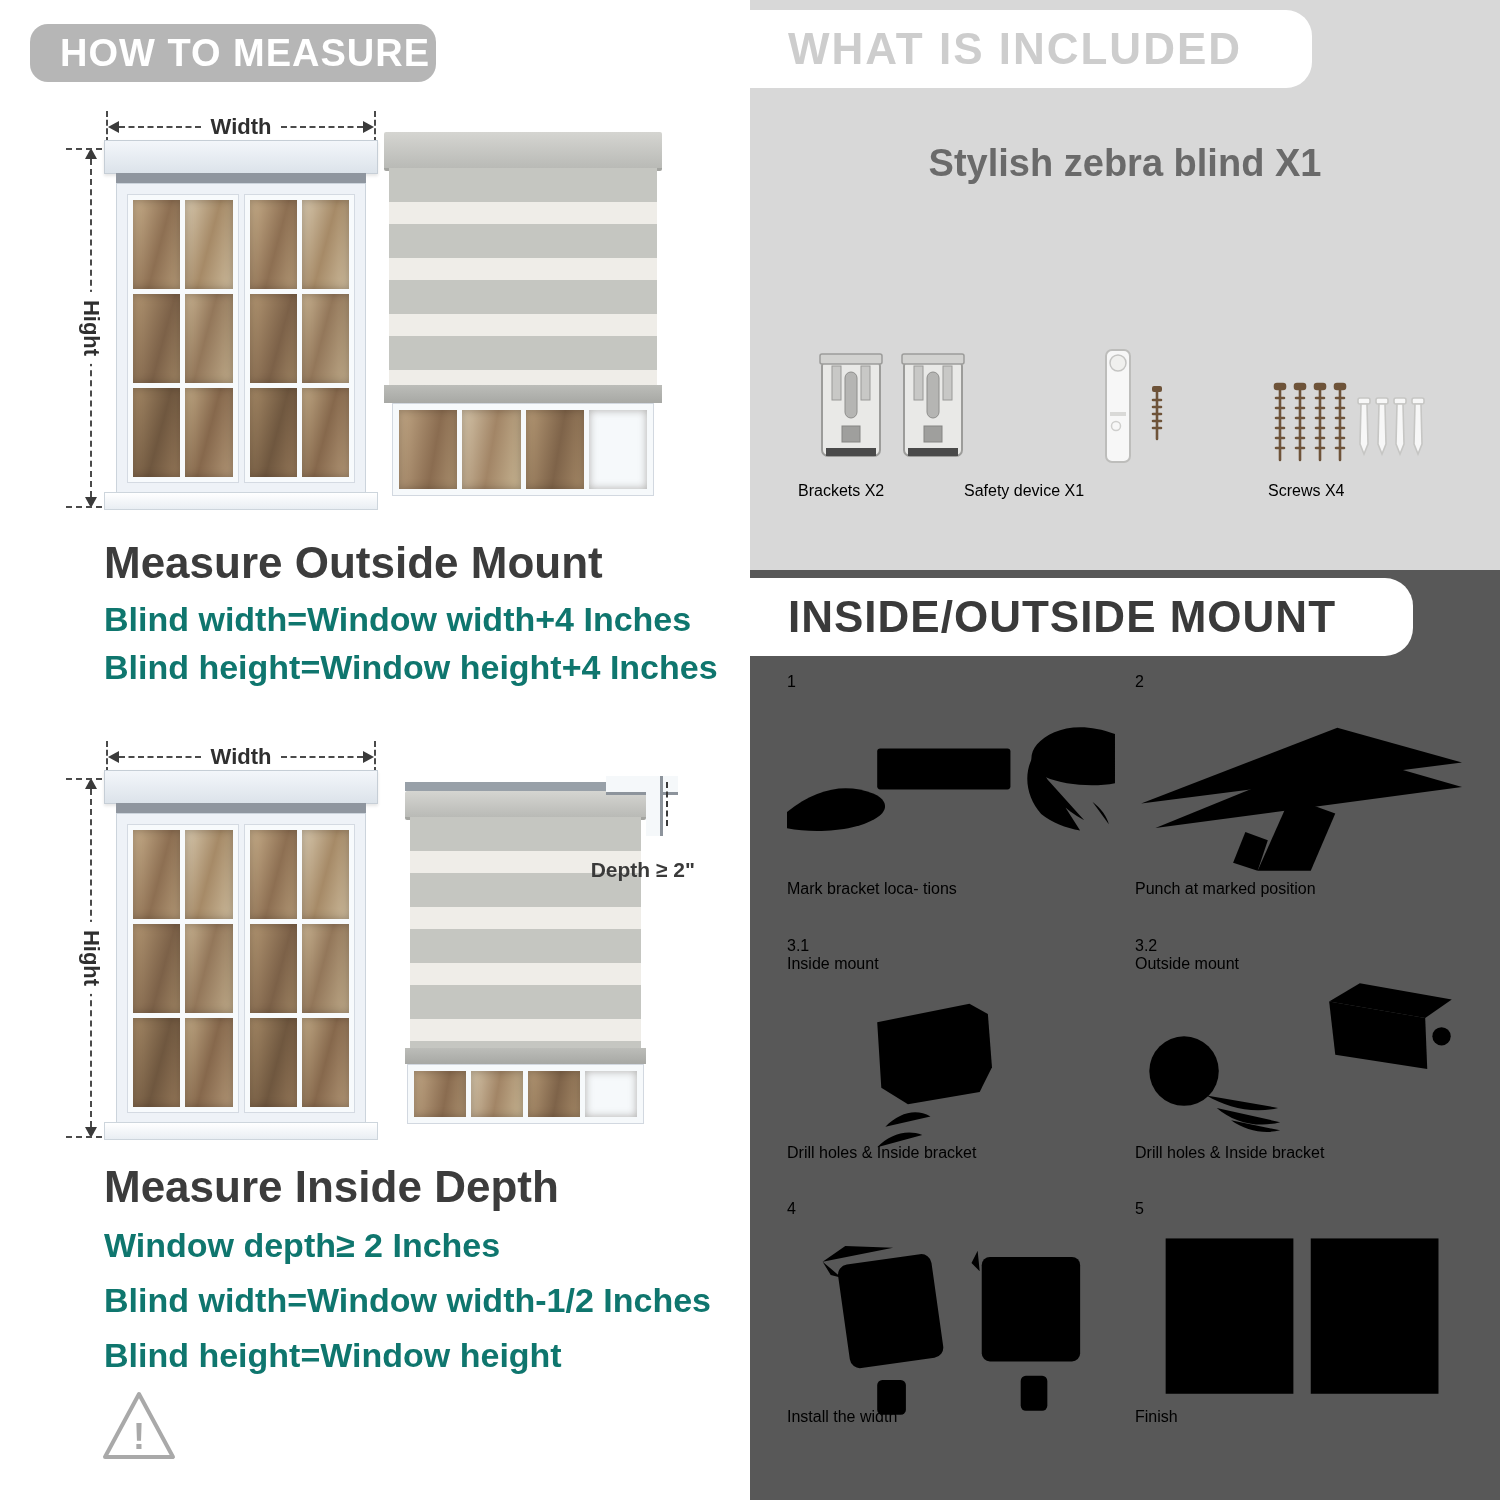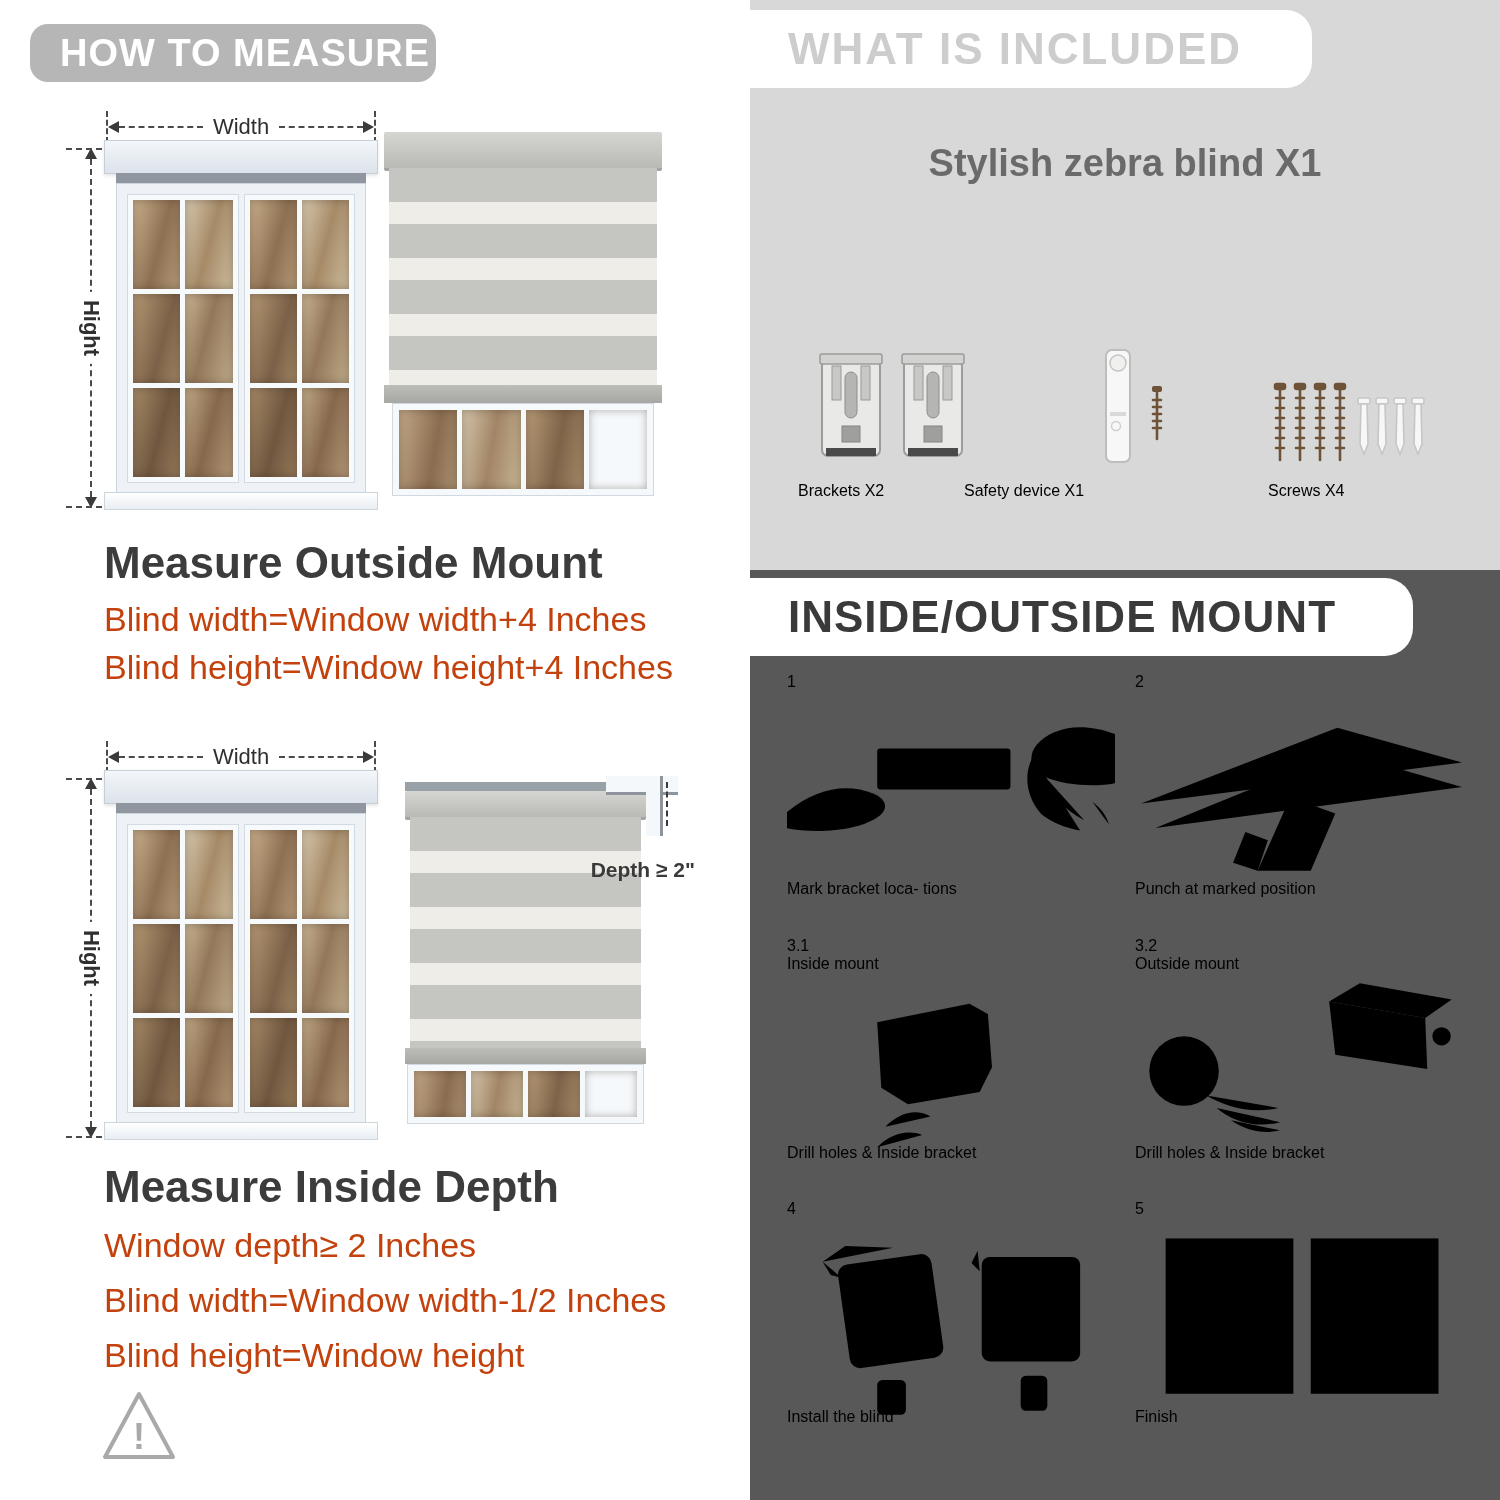--- a/index.html
+++ b/index.html
@@ -12,21 +12,21 @@
             color:#ffffff;font-weight:bold;font-size:38px;line-height:58px;padding-left:30px;letter-spacing:1px;}
   .panel-light{left:750px;top:0;width:750px;height:570px;background:#d8d8d8;}
   .panel-dark{left:750px;top:570px;width:750px;height:930px;background:#585858;}
   .hdr-included{left:750px;top:10px;width:524px;height:78px;background:#ffffff;border-radius:0 26px 26px 0;
             color:#cdcdcd;font-weight:bold;font-size:44px;line-height:78px;padding-left:38px;letter-spacing:2px;}
   .hdr-mount{left:750px;top:578px;width:625px;height:78px;background:#ffffff;border-radius:0 28px 28px 0;
             color:#3a3a3a;font-weight:bold;font-size:44px;line-height:78px;padding-left:38px;letter-spacing:1px;}
 
   
   .h-dark{color:#3c3c3c;font-weight:bold;font-size:44px;}
-  .h-gray{color:#c2410c;font-weight:normal;font-size:34px;}
+  .h-gray{color:#0f766e;font-weight:bold;font-size:34px;}
   .warn-text{color:#9f9f9f;font-weight:600;font-size:24px;line-height:37px;}
 
   
   .window{width:258px;height:370px;}
   .lintel{position:absolute;left:-8px;right:-8px;top:0;height:32px;
           background:linear-gradient(180deg,#f3f6fa,#dce3ea);border:1px solid #c6ced6;box-shadow:0 2px 3px rgba(0,0,0,.10);}
   .shade-strip{position:absolute;left:4px;right:4px;top:33px;height:10px;background:#8f969f;}
   .win-frame{position:absolute;left:4px;right:4px;top:43px;bottom:16px;background:#eef2f7;
              border:1px solid #ccd4dc;display:flex;gap:5px;padding:10px;box-sizing:border-box;}
   .door{flex:1;background:#f7fafc;border:1px solid #d4dae2;padding:5px;display:grid;
@@ -41,21 +41,21 @@
   .sill{position:absolute;left:-8px;right:-8px;bottom:0;height:16px;
         background:linear-gradient(180deg,#ffffff,#e9eef3);border:1px solid #cdd5dc;}
 
   
   .width-arrow{height:34px;display:flex;align-items:center;}
   .tickv{width:0;height:32px;border-left:2px dashed #4a4a4a;}
   .ah{width:0;height:0;border-top:6px solid transparent;border-bottom:6px solid transparent;}
   .ah-l{border-right:11px solid #3a3a3a;}
   .ah-r{border-left:11px solid #3a3a3a;}
   .hdash{flex:1;height:0;border-top:2px dashed #4a4a4a;}
-  .wa-label{padding:0 10px;font-weight:normal;font-size:22px;color:#2f2f2f;}
+  .wa-label{padding:0 10px;font-weight:bold;font-size:22px;color:#2f2f2f;}
   .hight-arrow{width:26px;display:flex;flex-direction:column;align-items:center;}
   .av{width:0;height:0;border-left:6px solid transparent;border-right:6px solid transparent;}
   .av-u{border-bottom:11px solid #3a3a3a;}
   .av-d{border-top:11px solid #3a3a3a;}
   .vdash{flex:1;width:0;border-left:2px dashed #4a4a4a;}
   .tickh{position:absolute;left:-12px;width:46px;height:0;border-top:2px dashed #4a4a4a;}
   .h-label{position:absolute;left:50%;top:50%;transform:translate(-50%,-50%) rotate(90deg);
            background:#ffffff;padding:0 8px;font-weight:bold;font-size:22px;color:#2f2f2f;white-space:nowrap;}
 
   
@@ -392,21 +392,21 @@
     <rect x="190" y="38" width="96" height="102" rx="8"></rect>
     <circle cx="204" cy="52" r="4"></circle>
       <circle cx="272" cy="52" r="4"></circle>
       <circle cx="274" cy="120" r="4"></circle>
     <path d="M186 32 L268 26 M186 32 L180 44 L188 52"></path>
     <path d="M172 50 v20 M172 70 l-5 -7 M172 70 l5 -7"></path>
     <path d="M240 140 v12"></path>
     <rect x="228" y="154" width="26" height="34" rx="5"></rect>
   </svg>
 </div>
-<div class="abs step-caption" style="left:787px;top:1408px;">Install the blind</div>
+<div class="abs step-caption" style="left:787px;top:1408px;">Install the width</div>
 
 <div class="abs step-panel" style="left:1135px;top:1200px;width:327px;height:196px;">
   <div class="badge"><span>5</span><span class="sub"></span></div>
   <svg class="art" viewBox="0 0 320 196">
     <rect x="30" y="20" width="125" height="152"></rect>
     <rect x="40" y="30" width="105" height="132"></rect>
     <rect class="fillstripe" x="43" y="36" width="99" height="7"></rect>
     <rect class="fillstripe" x="43" y="48" width="99" height="7"></rect>
     <rect class="fillstripe" x="43" y="60" width="99" height="7"></rect>
     <rect class="fillstripe" x="43" y="72" width="99" height="7"></rect>

